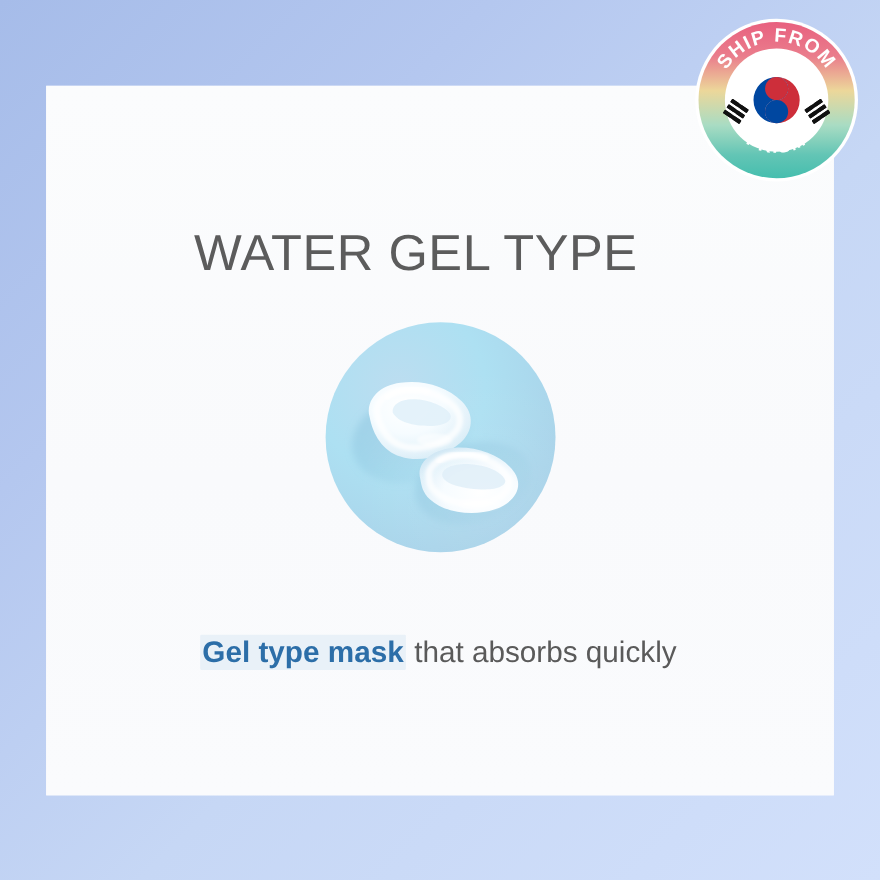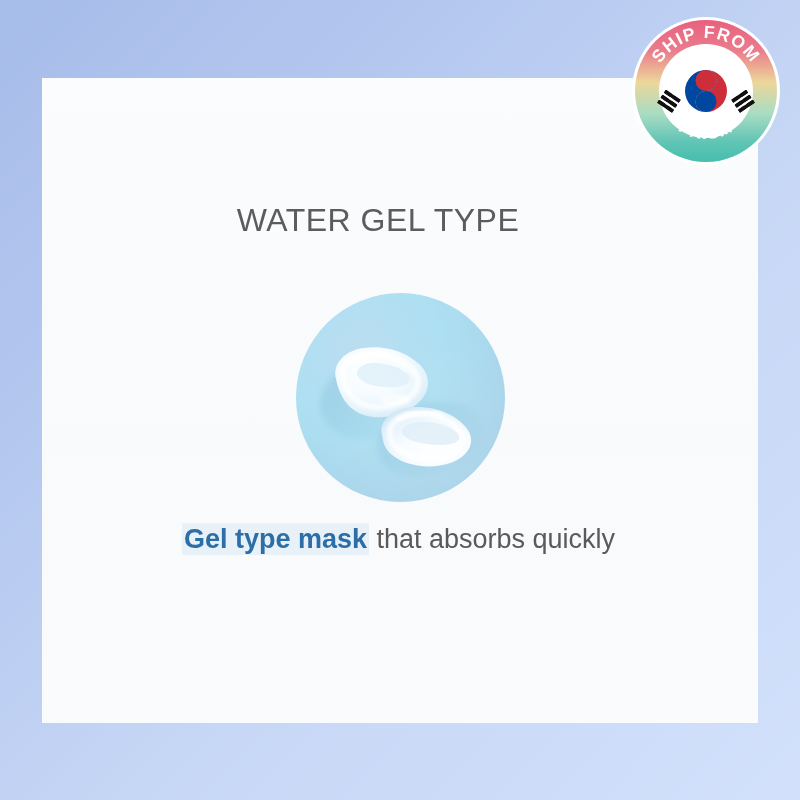--- a/index.html
+++ b/index.html
@@ -38,21 +38,21 @@
     background: linear-gradient(180deg,#fbfcfd 0%, #f9fafc 55%, #fafbfd 100%);
   }
 
   
   .heading {
     position: absolute;
     left: 0;
     top: 202px;
     width: 756px;
     text-align: center;
-    font-size: 32px;
+    font-size: 46px;
     letter-spacing: 0.5px;
     font-weight: 400;
     color: #5c5c5c;
     white-space: nowrap;
   }
 
   
   .gel-wrap {
     position: absolute;
     left: 296px;
@@ -80,21 +80,21 @@
     position: absolute;
     inset: 0;
     width: 100%;
     height: 100%;
   }
 
   
   .caption {
     position: absolute;
     left: 0;
-    top: 524px;
+    top: 578px;
     width: 797px;
     text-align: center;
     font-size: 27px;
     color: #5a5a5a;
     white-space: nowrap;
   }
   .caption .hl {
     color: #2c6ea8;
     font-weight: bold;
     background: #e9f1f8;

